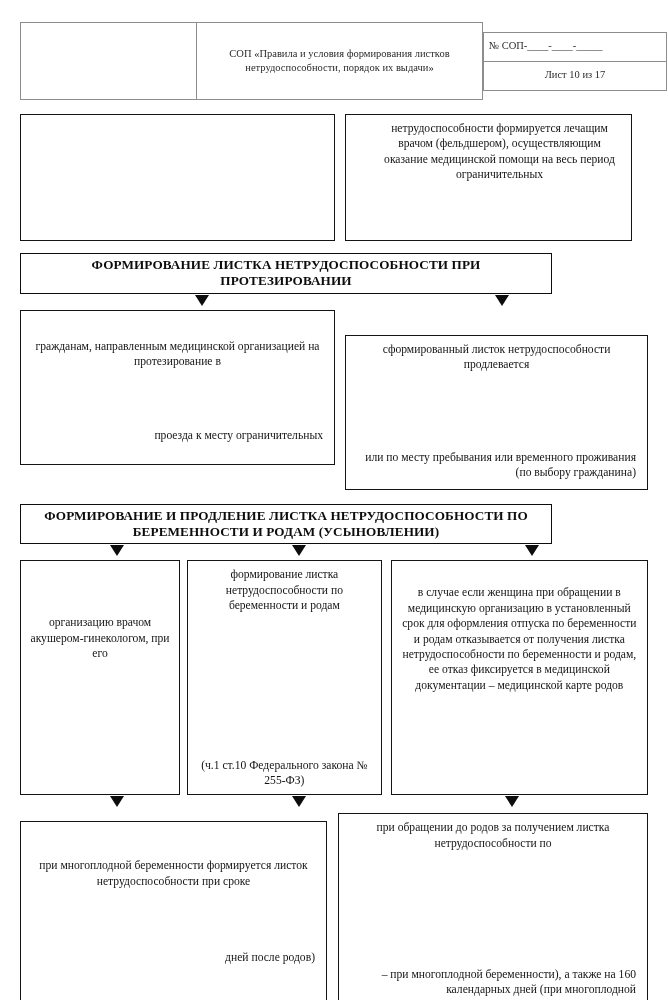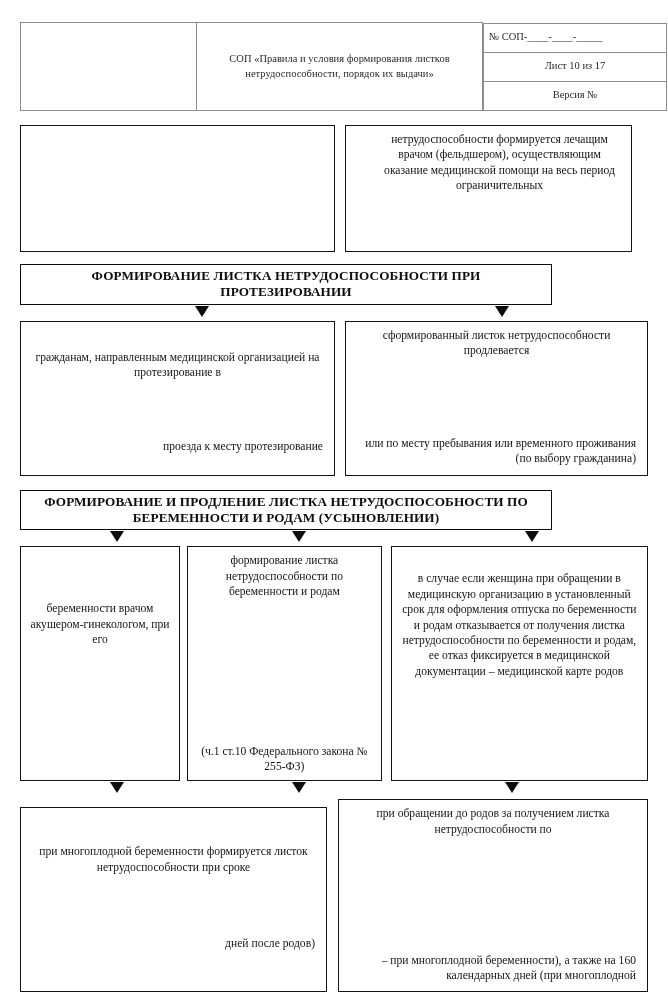--- a/index.html
+++ b/index.html
@@ -154,23 +154,20 @@
       <td class="hdr-title-cell">СОП «Правила и условия формирования листков нетрудоспособности, порядок их выдачи»</td>
       <td class="hdr-right-col">
         <table class="hdr-right-table">
           <tbody>
                 <tr>
             <td class="hdr-code">№ СОП-____-____-_____</td>
           </tr>
           <tr>
             <td>Лист 10  из 17</td>
           </tr>
-          <tr>
-            <td>Версия №</td>
-          </tr>
         </tbody>
             </table>
       </td>
     </tr>
   </tbody>
     </table>
 
   <div class="row">
     <div class="box" style="width:315px;height:127px;">
       <div class="top-text"></div>
@@ -191,45 +188,45 @@
 
   <div class="arrow-row">
     <div class="arrow" style="left:175px;"></div>
     <div class="arrow" style="left:475px;"></div>
   </div>
 
   <div class="row">
     <div class="box" style="width:315px;height:155px;">
       <div class="top-text" style="padding-top:22px;">гражданам, направленным медицинской организацией на протезирование в</div>
       <div class="spacer"></div>
-      <div class="bottom-text align-right" style="padding-bottom:14px;">проезда к месту протезирование</div>
+      <div class="bottom-text align-right" style="padding-bottom:14px;">проезда к месту ограничительных</div>
     </div>
     <div class="gap-col" style="width:10px;"></div>
-    <div class="box" style="width:303px;height:155px;">
+    <div class="box" style="width:303px;height:155px;margin-top:25px;">
       <div class="top-text">сформированный листок нетрудоспособности продлевается</div>
       <div class="spacer"></div>
       <div class="bottom-text align-right" style="padding-bottom:2px;">или по месту пребывания или временного проживания (по выбору гражданина)</div>
     </div>
   </div>
 
   <div class="vspace-14"></div>
 
   <div class="banner">ФОРМИРОВАНИЕ И ПРОДЛЕНИЕ ЛИСТКА НЕТРУДОСПОСОБНОСТИ ПО БЕРЕМЕННОСТИ И РОДАМ (УСЫНОВЛЕНИИ)</div>
 
   <div class="arrow-row">
     <div class="arrow" style="left:90px;"></div>
     <div class="arrow" style="left:272px;"></div>
     <div class="arrow" style="left:505px;"></div>
   </div>
 
   <div class="row">
     <div class="box" style="width:170px;height:235px;">
       <div class="top-text"></div>
       <div class="spacer" style="flex:0 0 48px;"></div>
-      <div>беременности врачом акушером-гинекологом, при его</div>
+      <div>организацию врачом акушером-гинекологом, при его</div>
       <div class="spacer"></div>
       <div class="bottom-text"></div>
     </div>
     <div class="gap-col" style="width:7px;"></div>
     <div class="box" style="width:207px;height:235px;gap:28px;">
       <div class="top-text">формирование листка нетрудоспособности по беременности и родам</div>
       <div class="spacer"></div>
       <div class="bottom-text">(ч.1 ст.10 Федерального закона № 255-ФЗ)</div>
     </div>
     <div class="gap-col" style="width:9px;"></div>

